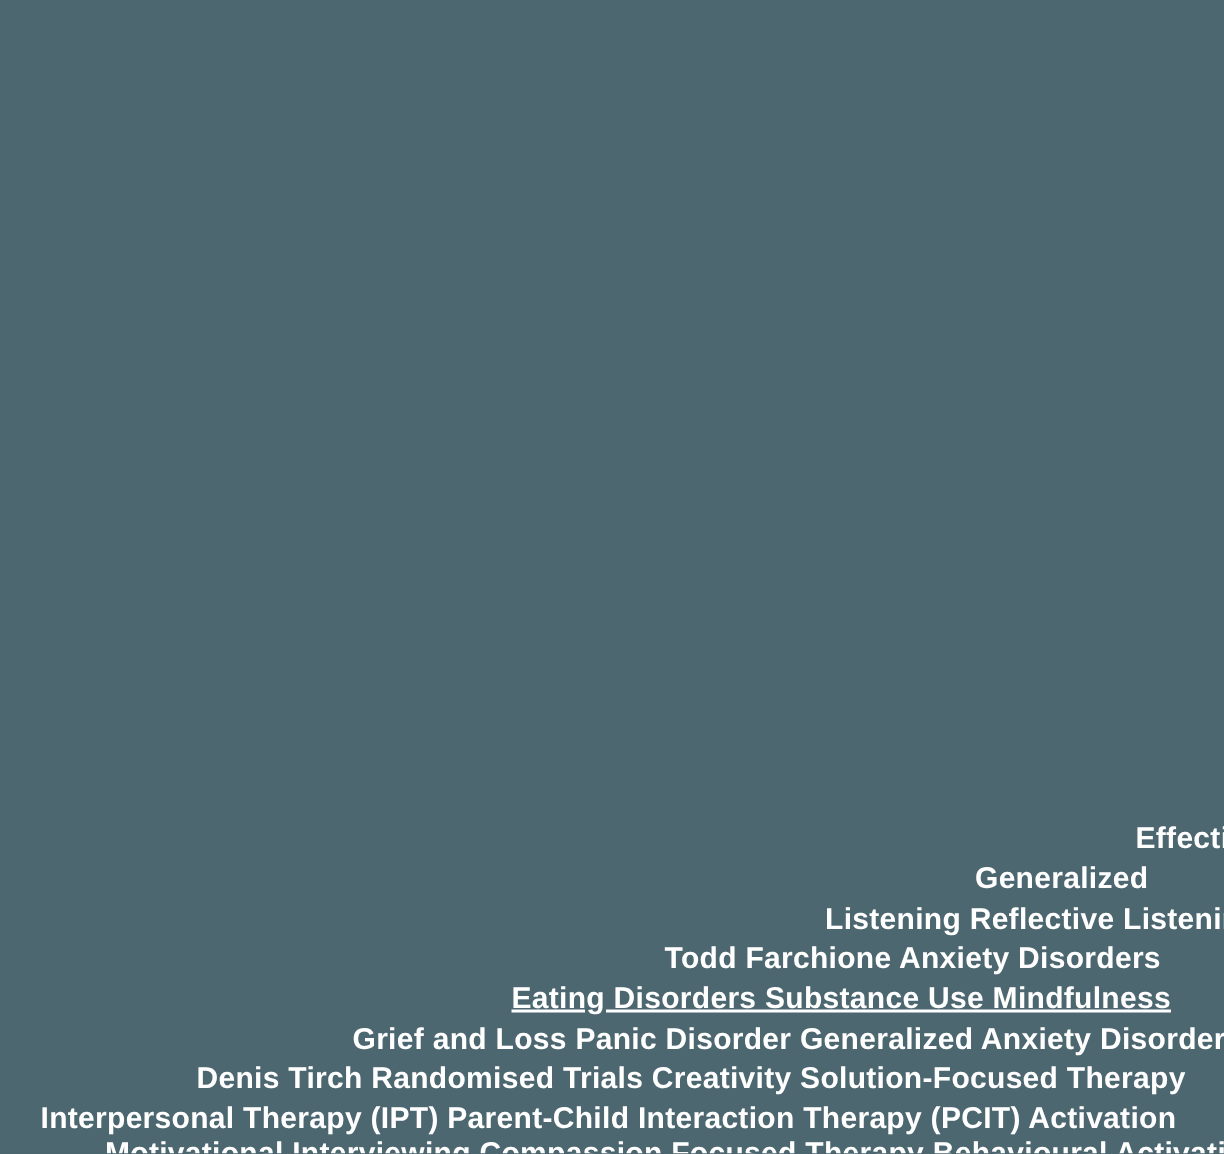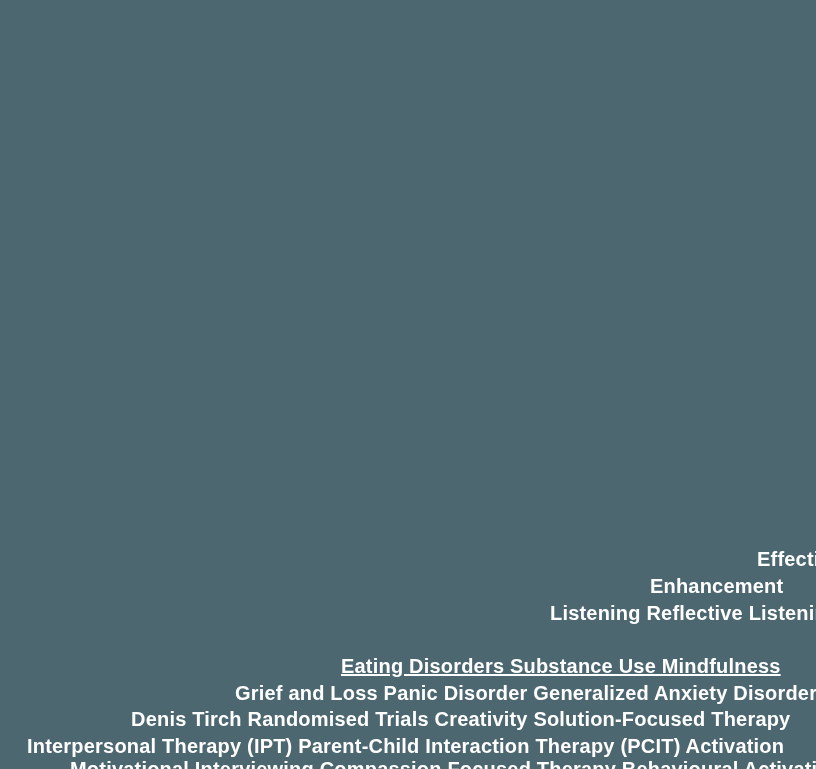--- a/index.html
+++ b/index.html
@@ -35,20 +35,21 @@
   .l6 { left: 235px; top: 683px; }
   .l7 { left: 131px; top: 709px; }
   .l8 { left: 27px;  top: 736px; }
   .l9 { left: 70px;  top: 759px; }
 </style>
 </head>
 <body>
 
 <div class="screen">
   <div class="cloud-line l1">Effectiveness</div>
-  <div class="cloud-line l2">Enhancement</div>
+  <div class="cloud-line l2">Generalized</div>
   <div class="cloud-line l3">Listening Reflective Listening</div>
+  <div class="cloud-line l4">Todd Farchione Anxiety Disorders</div>
   <div class="cloud-line l5">Eating Disorders Substance Use Mindfulness</div>
   <div class="cloud-line l6">Grief and Loss Panic Disorder Generalized Anxiety Disorder</div>
   <div class="cloud-line l7">Denis Tirch Randomised Trials Creativity Solution-Focused Therapy</div>
   <div class="cloud-line l8">Interpersonal Therapy (IPT) Parent-Child Interaction Therapy (PCIT) Activation</div>
   <div class="cloud-line l9">Motivational Interviewing Compassion Focused Therapy Behavioural Activation</div>
 </div>
 
 </body></html>

